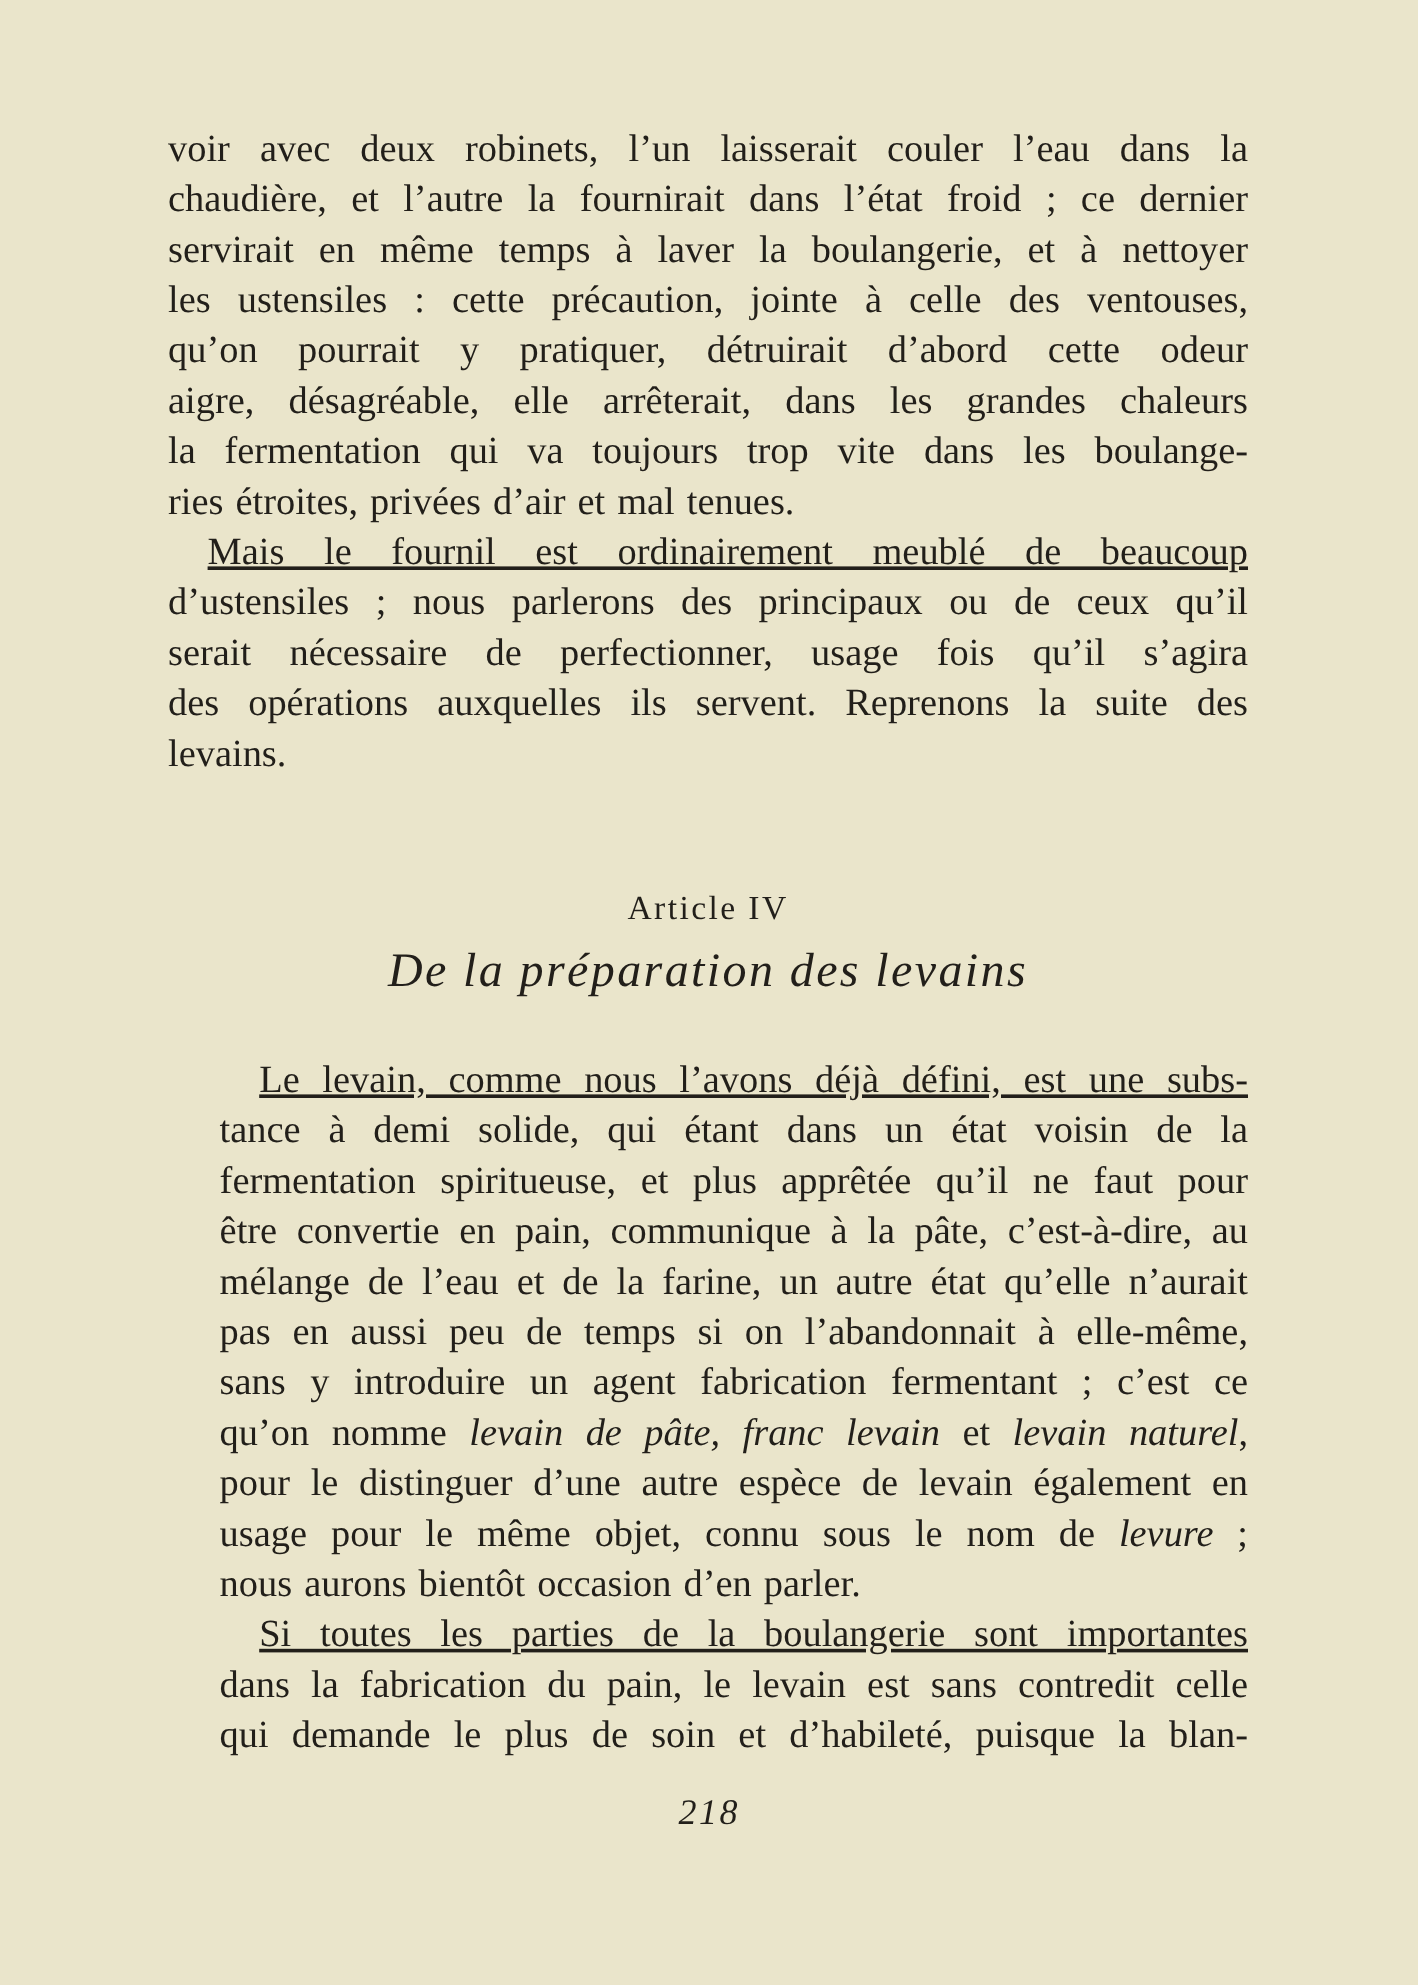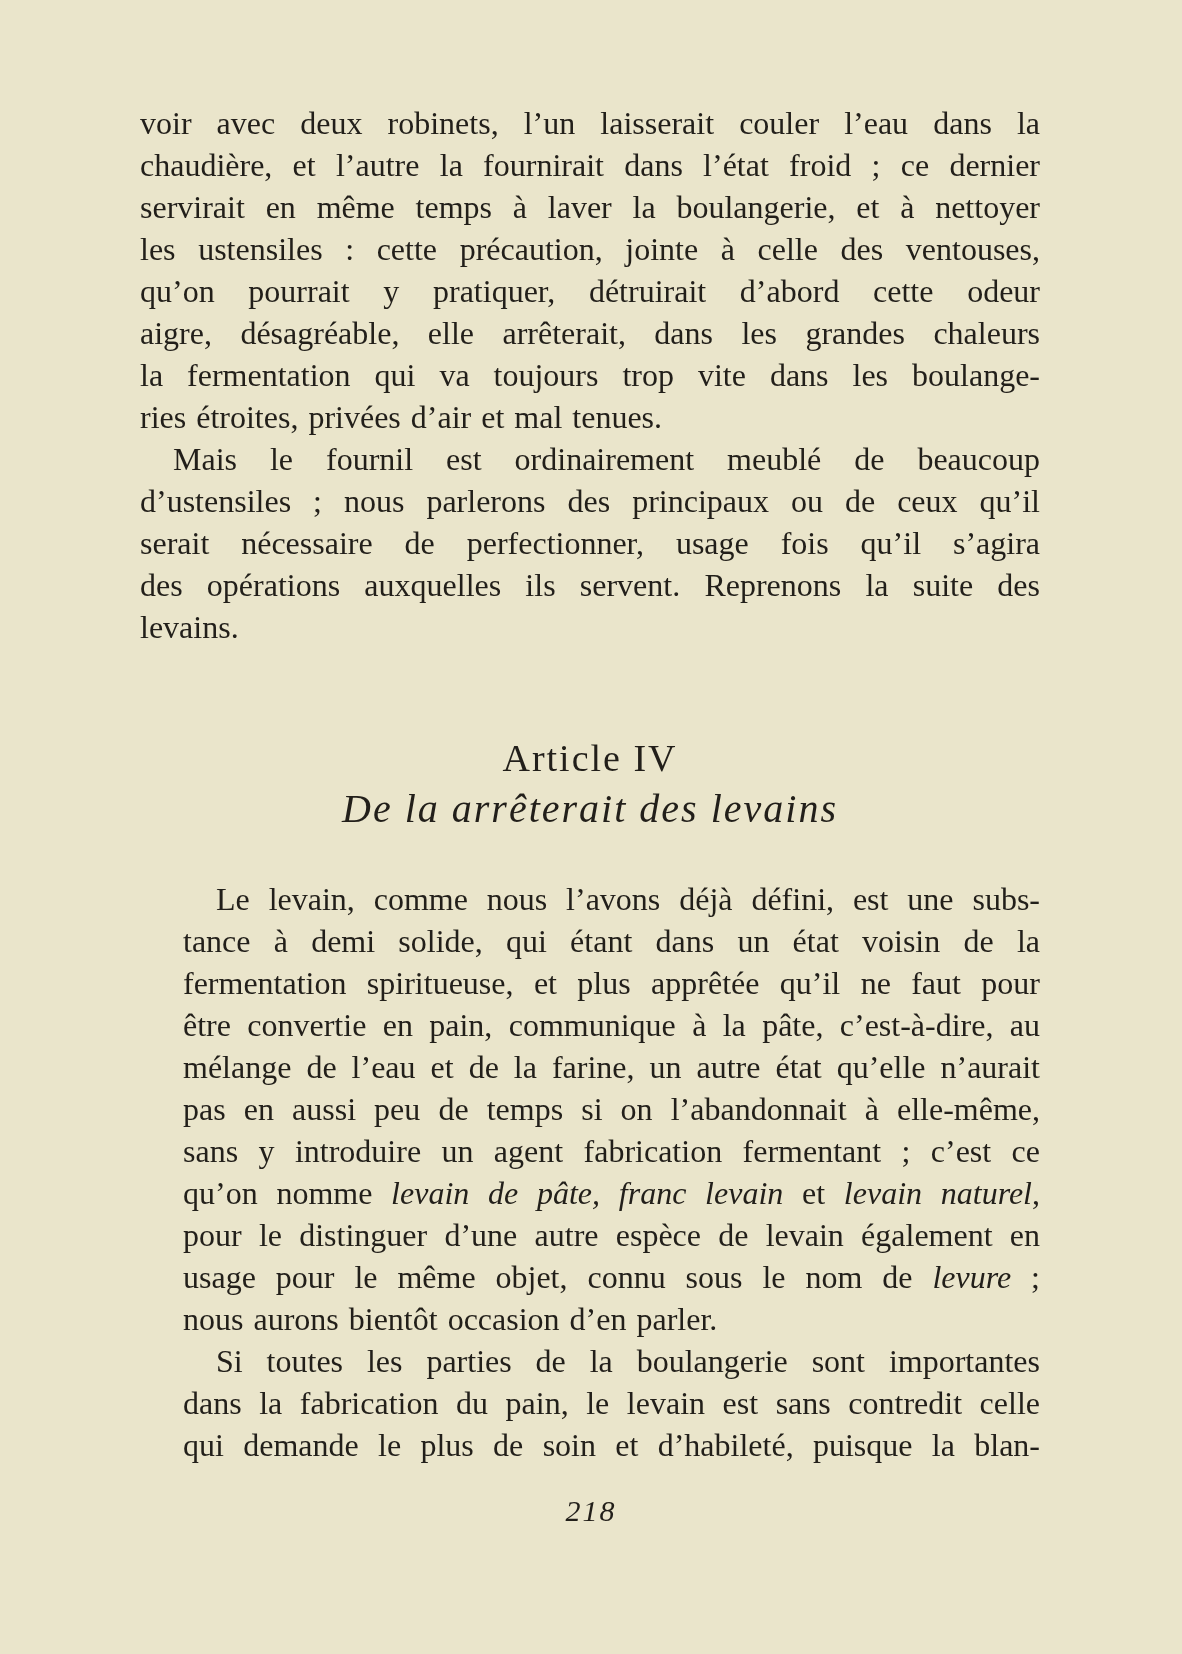--- a/index.html
+++ b/index.html
@@ -22,24 +22,24 @@
   }
   .line {
     font-size: 32px;
     line-height: 42px;
     height: 42px;
     overflow: hidden;
     text-align: justify;
     word-spacing: 2px;
   }
   .line.j { text-align-last: justify; }
-  .para.indent .line:first-child { text-indent: 33px; }
+  .para.indent .line:first-child { text-indent: 33px; text-decoration: underline; }
   .heading-article {
     margin-top: 86px;
-    font-size: 38px;
+    font-size: 28px;
     line-height: 48px;
     text-align: center;
     letter-spacing: 2px;
   }
   .heading-subtitle {
     font-size: 40px;
     line-height: 54px;
     text-align: center;
     font-style: italic;
     letter-spacing: 2px;
@@ -74,21 +74,21 @@
         </div>
         <div class="para indent">
           <div class="line j"><span>Mais le fournil est ordinairement meublé de beaucoup</span></div>
           <div class="line j"><span>d’ustensiles ; nous parlerons des principaux ou de ceux qu’il</span></div>
           <div class="line j"><span>serait nécessaire de perfectionner, usage fois qu’il s’agira</span></div>
           <div class="line j"><span>des opérations auxquelles ils servent. Reprenons la suite des</span></div>
           <div class="line"><span>levains.</span></div>
         </div>
       </div>
     <div class="heading-article">Article IV</div>
-    <div class="heading-subtitle">De la arrêterait des levains</div>
+    <div class="heading-subtitle">De la préparation des levains</div>
     <div class="sec-after">
         <div class="para indent">
           <div class="line j"><span>Le levain, comme nous l’avons déjà défini, est une subs-</span></div>
           <div class="line j"><span>tance à demi solide, qui étant dans un état voisin de la</span></div>
           <div class="line j"><span>fermentation spiritueuse, et plus apprêtée qu’il ne faut pour</span></div>
           <div class="line j"><span>être convertie en pain, communique à la pâte, c’est-à-dire, au</span></div>
           <div class="line j"><span>mélange de l’eau et de la farine, un autre état qu’elle n’aurait</span></div>
           <div class="line j"><span>pas en aussi peu de temps si on l’abandonnait à elle-même,</span></div>
           <div class="line j"><span>sans y introduire un agent fabrication fermentant ; c’est ce</span></div>
           <div class="line j"><span>qu’on nomme </span><i>levain de pâte, franc levain</i><span> et </span><i>levain naturel</i><span>,</span></div>

